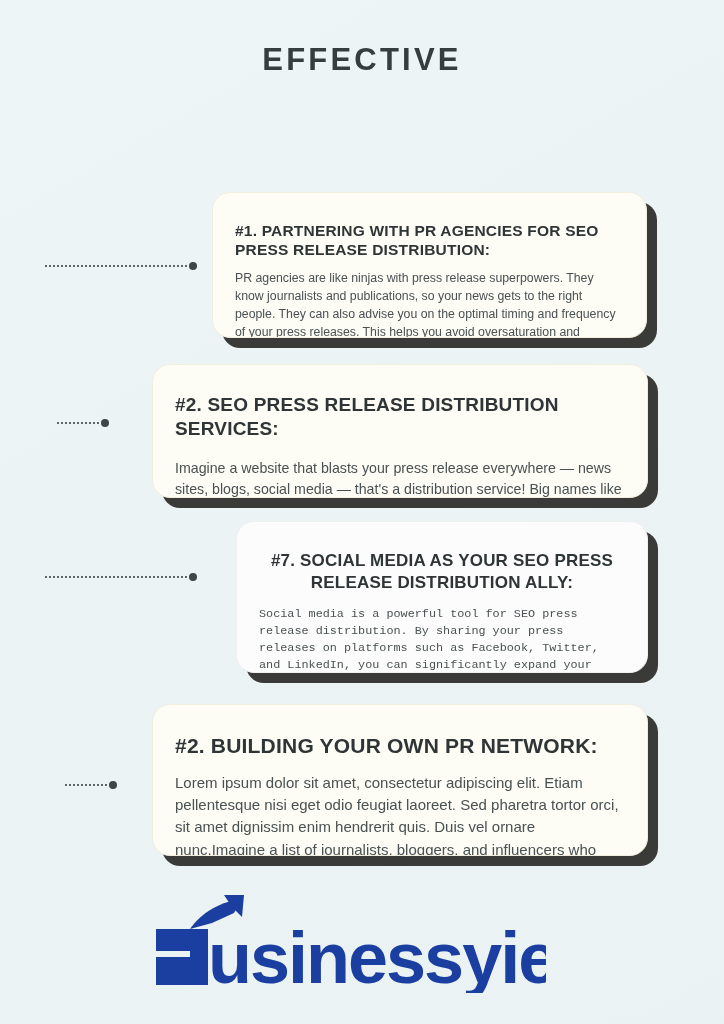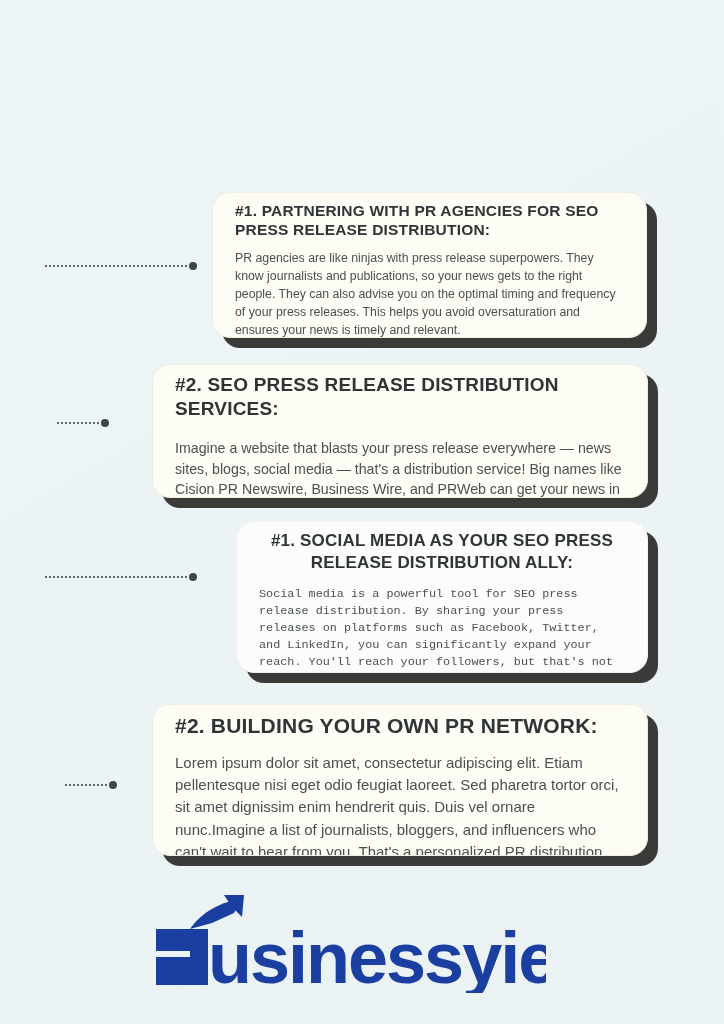--- a/index.html
+++ b/index.html
@@ -61,21 +61,21 @@
     position:absolute;
     top:10px; left:10px;
     width:100%; height:100%;
     background:#3a3a38;
     border-radius:18px;
   }
   .card {
     position:relative;
     width:100%; height:100%;
     border-radius:18px;
-    padding:8px 22px 14px 22px;
+    padding:28px 22px 14px 22px;
     overflow:hidden;
   }
   .card-ivory { background:#fdfcf5; border:1px solid #f2eedf; }
   .card-white { background:#fcfcfc; border:1px solid #f0f0f0; }
 
   .card-heading {
     font-weight:bold;
     color:#2f3536;
     letter-spacing:0.2px;
   }
@@ -108,20 +108,21 @@
     width:400px; height:100px;
   }
   .logo svg { display:block; width:100%; height:100%; }
 </style>
 </head>
 <body>
 
 <div class="page">
 
   <div class="title-block">
+    <div class="title-line">EFFECTIVE</div>
   </div>
 
   <div class="connector" style="top:261px; left:44px;">
     <div class="conn-dots" style="width:144px;"></div>
     <div class="conn-dot"></div>
   </div>
   <div class="connector" style="top:418px; left:56px;">
     <div class="conn-dots" style="width:44px;"></div>
     <div class="conn-dot"></div>
   </div>
@@ -146,21 +147,21 @@
     <div class="card-shadow"></div>
     <div class="card card-ivory">
       <div class="card-heading">#2. SEO PRESS RELEASE DISTRIBUTION SERVICES:</div>
       <div class="card-body">Imagine a website that blasts your press release everywhere — news sites, blogs, social media — that's a distribution service! Big names like Cision PR Newswire, Business Wire, and PRWeb can get your news in front of influencers and potential customers.</div>
     </div>
   </div>
 
   <div class="card-wrap c3">
     <div class="card-shadow"></div>
     <div class="card card-white">
-      <div class="card-heading">#1. SOCIAL MEDIA AS YOUR SEO PRESS RELEASE DISTRIBUTION ALLY:</div>
+      <div class="card-heading">#7. SOCIAL MEDIA AS YOUR SEO PRESS RELEASE DISTRIBUTION ALLY:</div>
       <div class="card-body">Social media is a powerful tool for SEO press release distribution. By sharing your press releases on platforms such as Facebook, Twitter, and LinkedIn, you can significantly expand your reach. You'll reach your followers, but that's not all. Industry movers and shakers might see it too, and they can spread the word even further.</div>
     </div>
   </div>
 
   <div class="card-wrap c4">
     <div class="card-shadow"></div>
     <div class="card card-ivory">
       <div class="card-heading">#2. BUILDING YOUR OWN PR NETWORK:</div>
       <div class="card-body">Lorem ipsum dolor sit amet, consectetur adipiscing elit. Etiam pellentesque nisi eget odio feugiat laoreet. Sed pharetra tortor orci, sit amet dignissim enim hendrerit quis. Duis vel ornare nunc.Imagine a list of journalists, bloggers, and influencers who can't wait to hear from you. That's a personalized PR distribution list! By building relationships with these people, you make sure your press releases land in the right inboxes.</div>
     </div>

